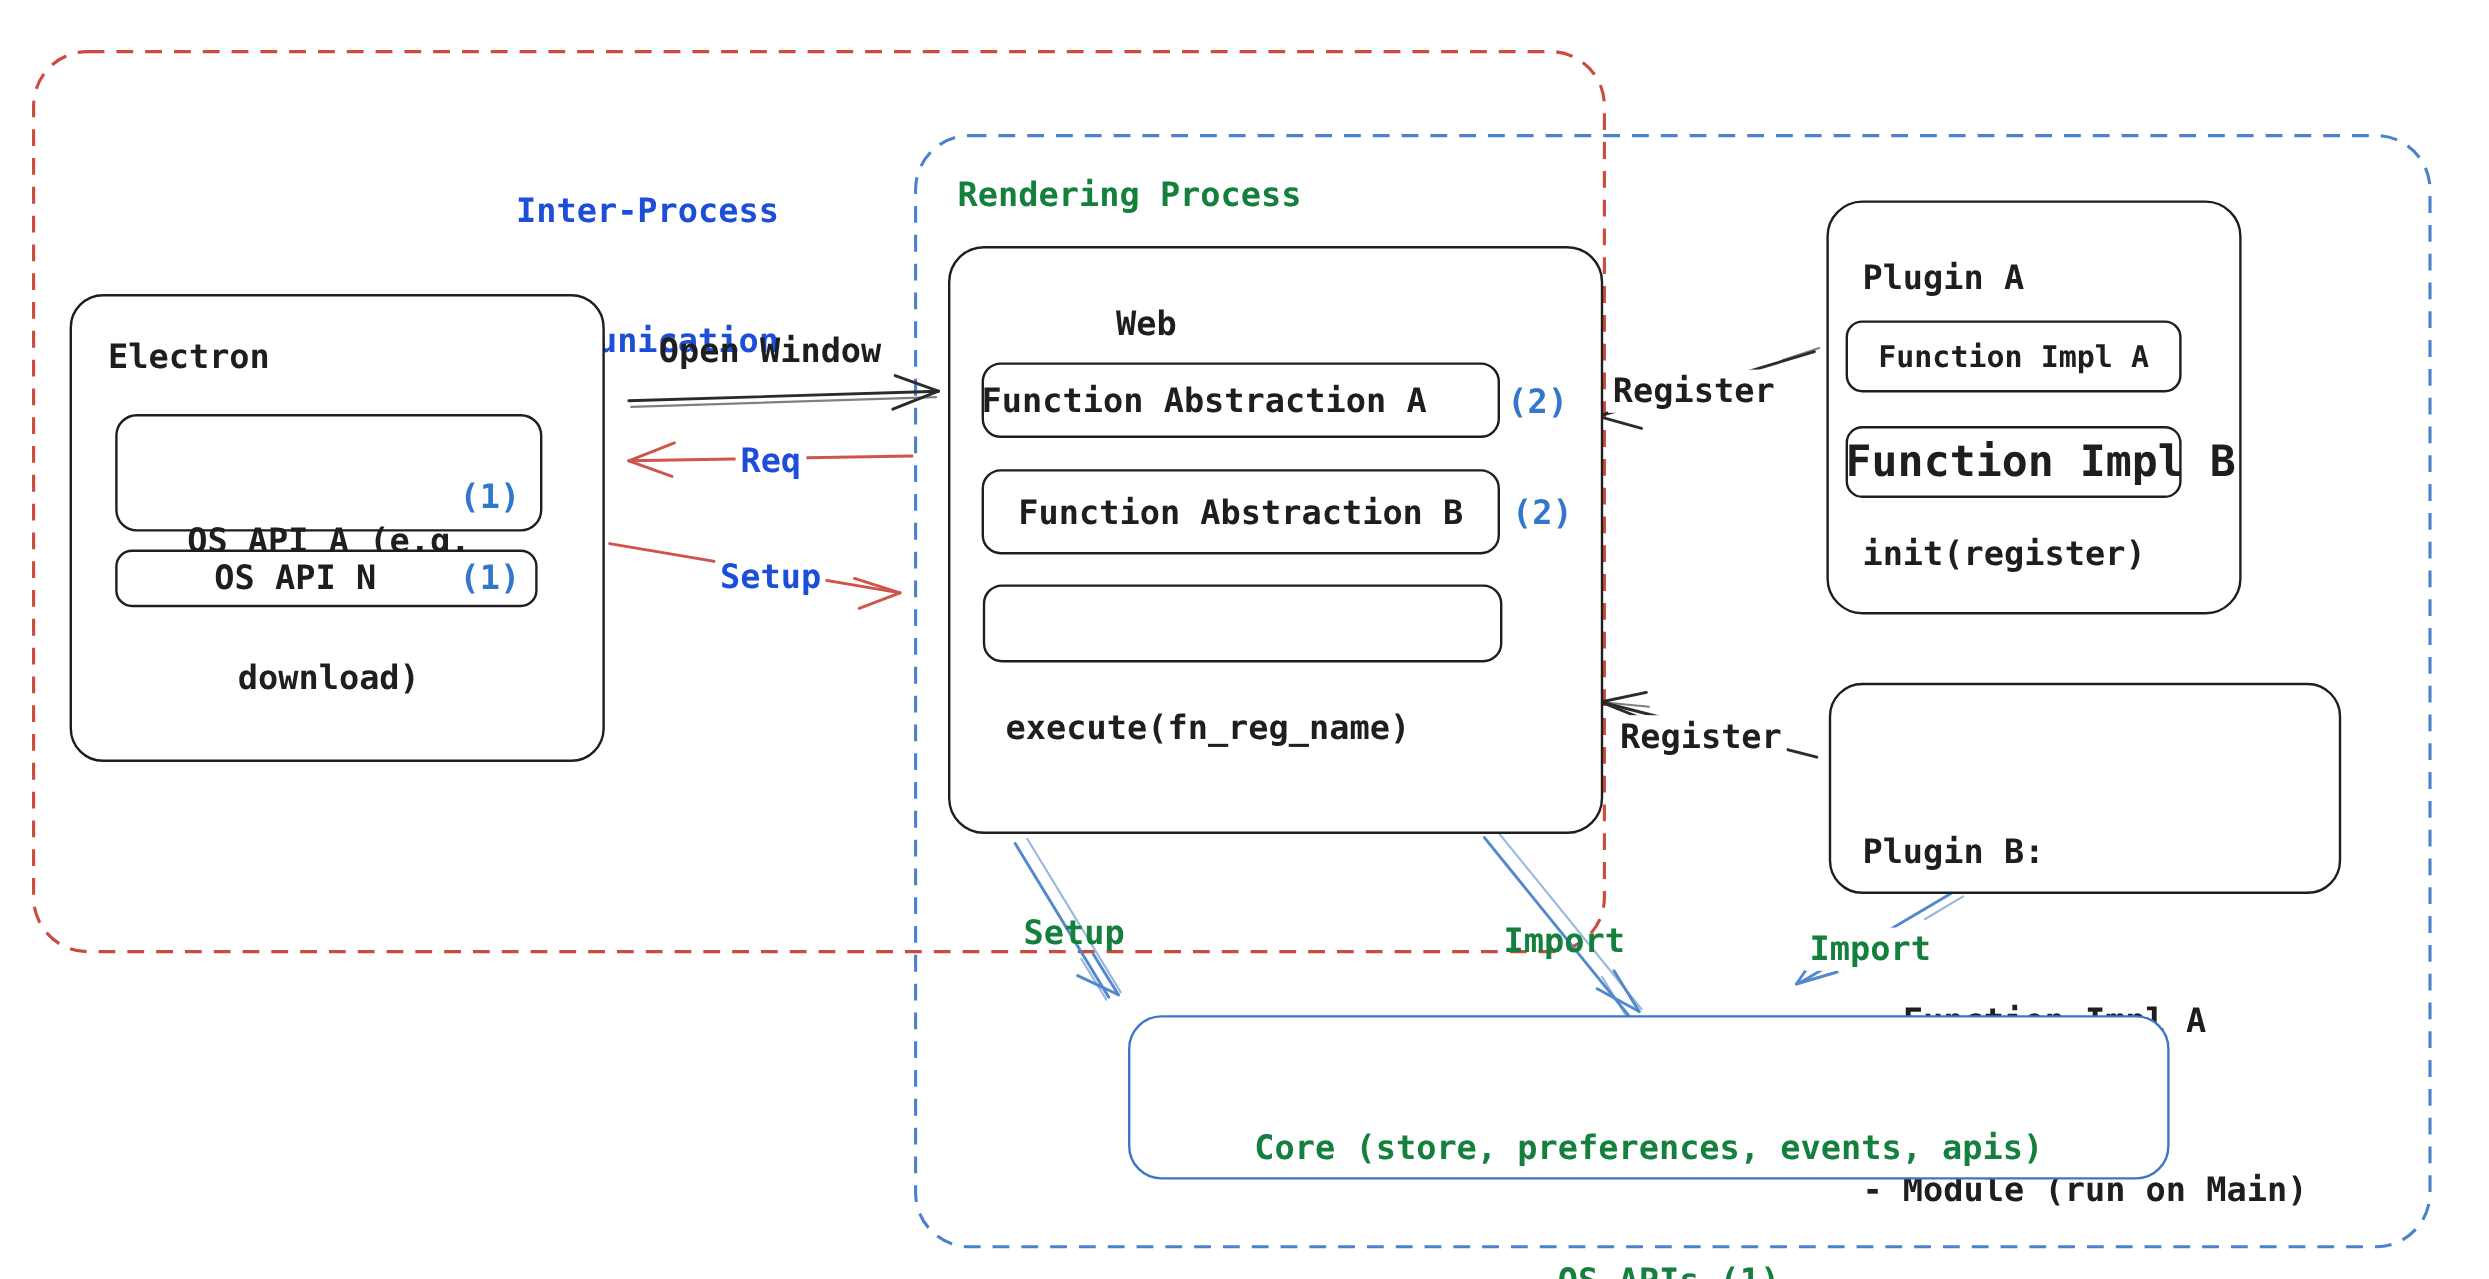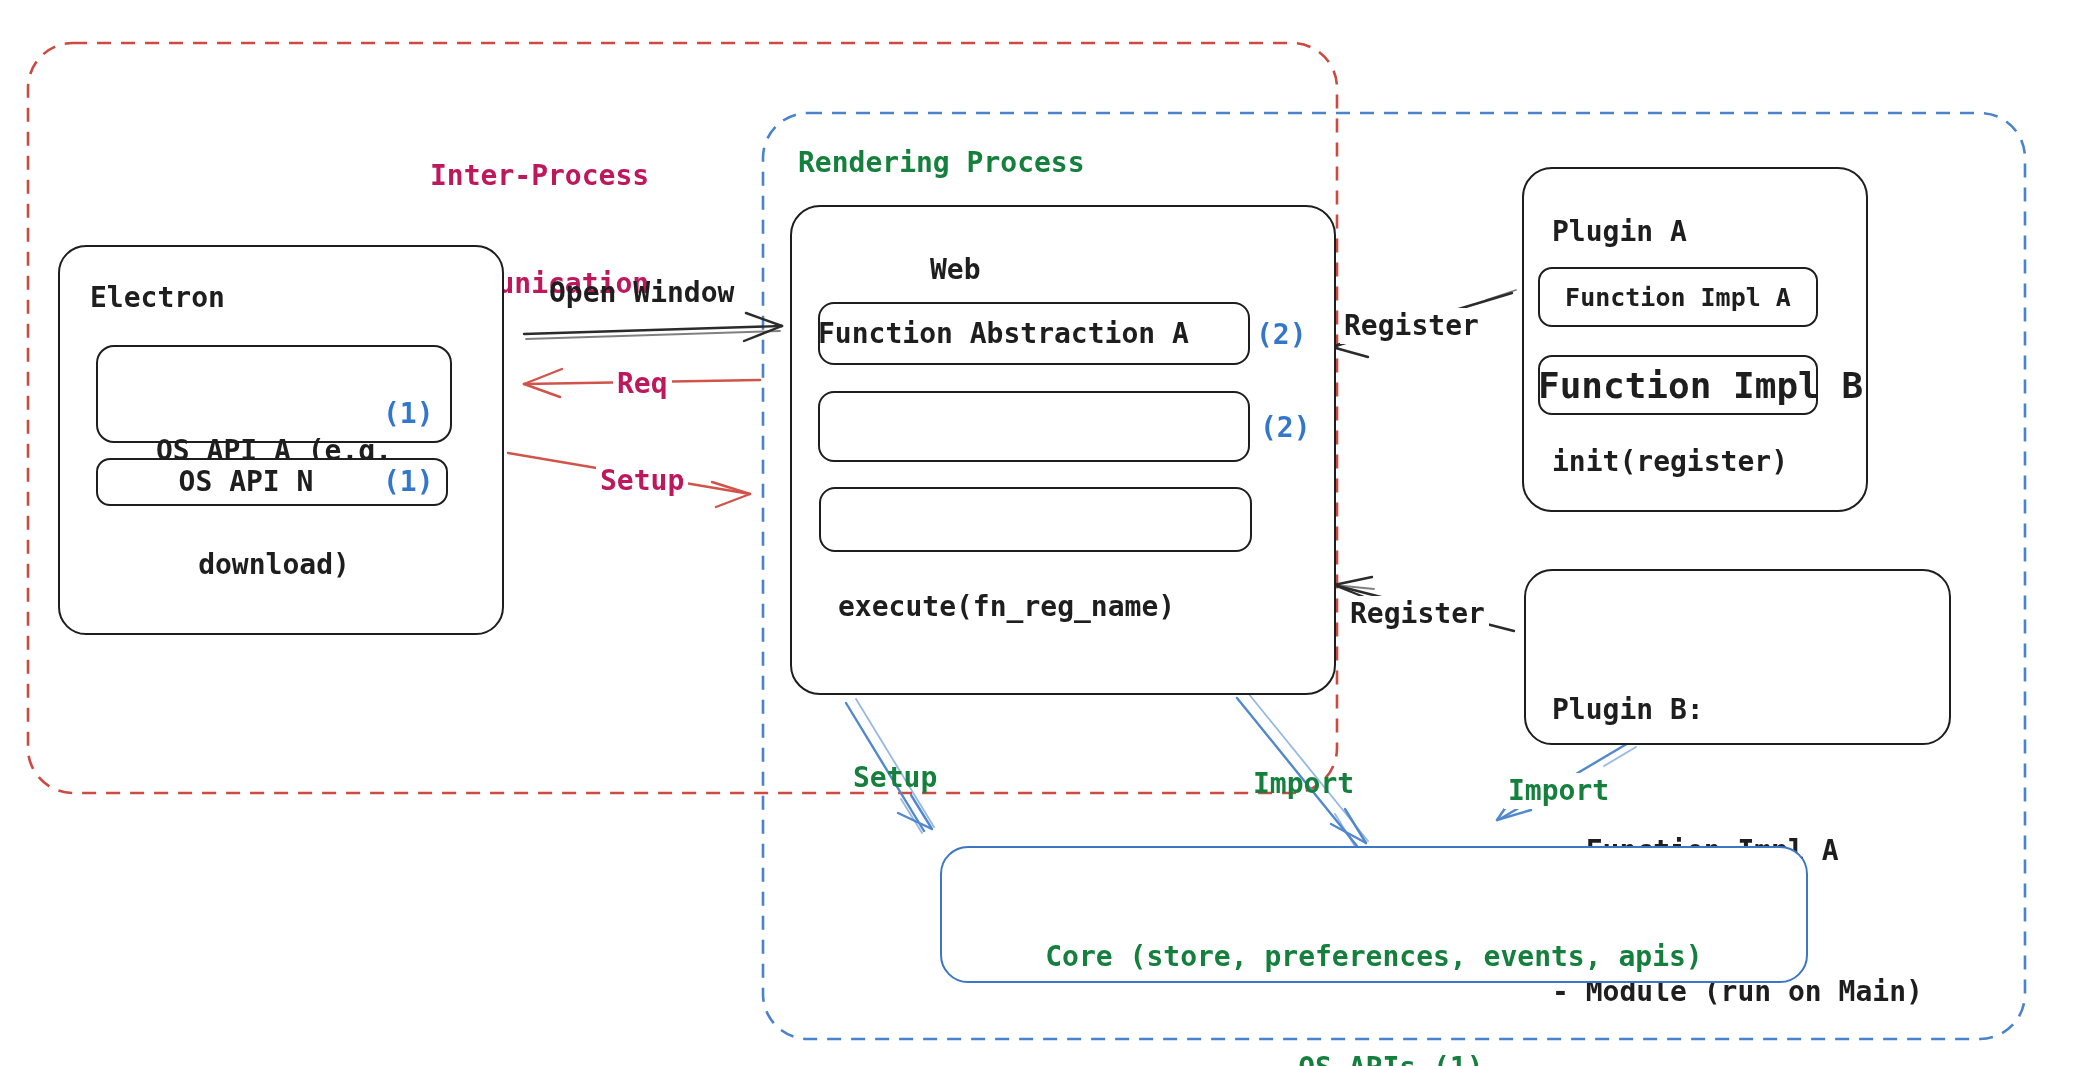--- a/index.html
+++ b/index.html
@@ -8,21 +8,21 @@
     font-family:"DejaVu Sans Mono","Liberation Mono",monospace;
     font-weight:bold;color:#1e1e1e;
   }
   .node{
     position:absolute;background:#ffffff;
     border:2.5px solid #1e1e1e;box-sizing:border-box;
   }
   .node.blue-border{border-color:#3b77c4;}
   .txt{position:absolute;white-space:pre;}
   .fs28{font-size:28px;line-height:36px;}
-  .red{color:#be185d;}
+  .red{color:#1d4ed8;}
   .blue{color:#15803d;}
   .badge{color:#3377cc;}
   .halo{background:#ffffff;padding:0 4px;}
   .center{text-align:center;}
   svg.overlay{position:absolute;left:0;top:0;pointer-events:none;}
   svg .ln{fill:none;stroke-linecap:round;stroke-linejoin:round;stroke-width:2.4px;}
   svg .black{stroke:#2b2b2b;}
   svg .redst{stroke:#d0544a;}
   svg .bluest{stroke:#5288cc;}
   svg .dash-red{stroke:#cc4a40;stroke-dasharray:14 10;fill:none;stroke-width:2.6px;}
@@ -118,20 +118,21 @@
   <div class="txt fs28 badge" style="left:383px;top:464px;">(1)</div>
 
   <div class="node" style="left:790px;top:205px;width:546px;height:490px;border-radius:30px;"></div>
   <div class="txt fs28" style="left:930px;top:252px;text-align:center;">Web</div>
 
   <div class="node" style="left:818px;top:302px;width:432px;height:63px;border-radius:16px;border-width:2px;"></div>
   <div class="txt fs28 center" style="left:818px;top:316px;width:344px;">Function Abstraction A</div>
   <div class="txt fs28 badge" style="left:1256px;top:317px;">(2)</div>
 
   <div class="node" style="left:818px;top:391px;width:432px;height:71px;border-radius:16px;border-width:2px;"></div>
+  <div class="txt fs28 center" style="left:818px;top:410px;width:432px;">Function Abstraction B</div>
   <div class="txt fs28 badge" style="left:1260px;top:410px;">(2)</div>
 
   <div class="node" style="left:819px;top:487px;width:433px;height:65px;border-radius:16px;border-width:2px;"></div>
 
   <div class="txt fs28" style="left:838px;top:589px;">execute(fn_reg_name)</div>
 
   <div class="node" style="left:1522px;top:167px;width:346px;height:345px;border-radius:30px;"></div>
   <div class="txt fs28" style="left:1552px;top:214px;">Plugin A</div>
 
   <div class="node" style="left:1538px;top:267px;width:280px;height:60px;border-radius:14px;border-width:2px;"></div>

